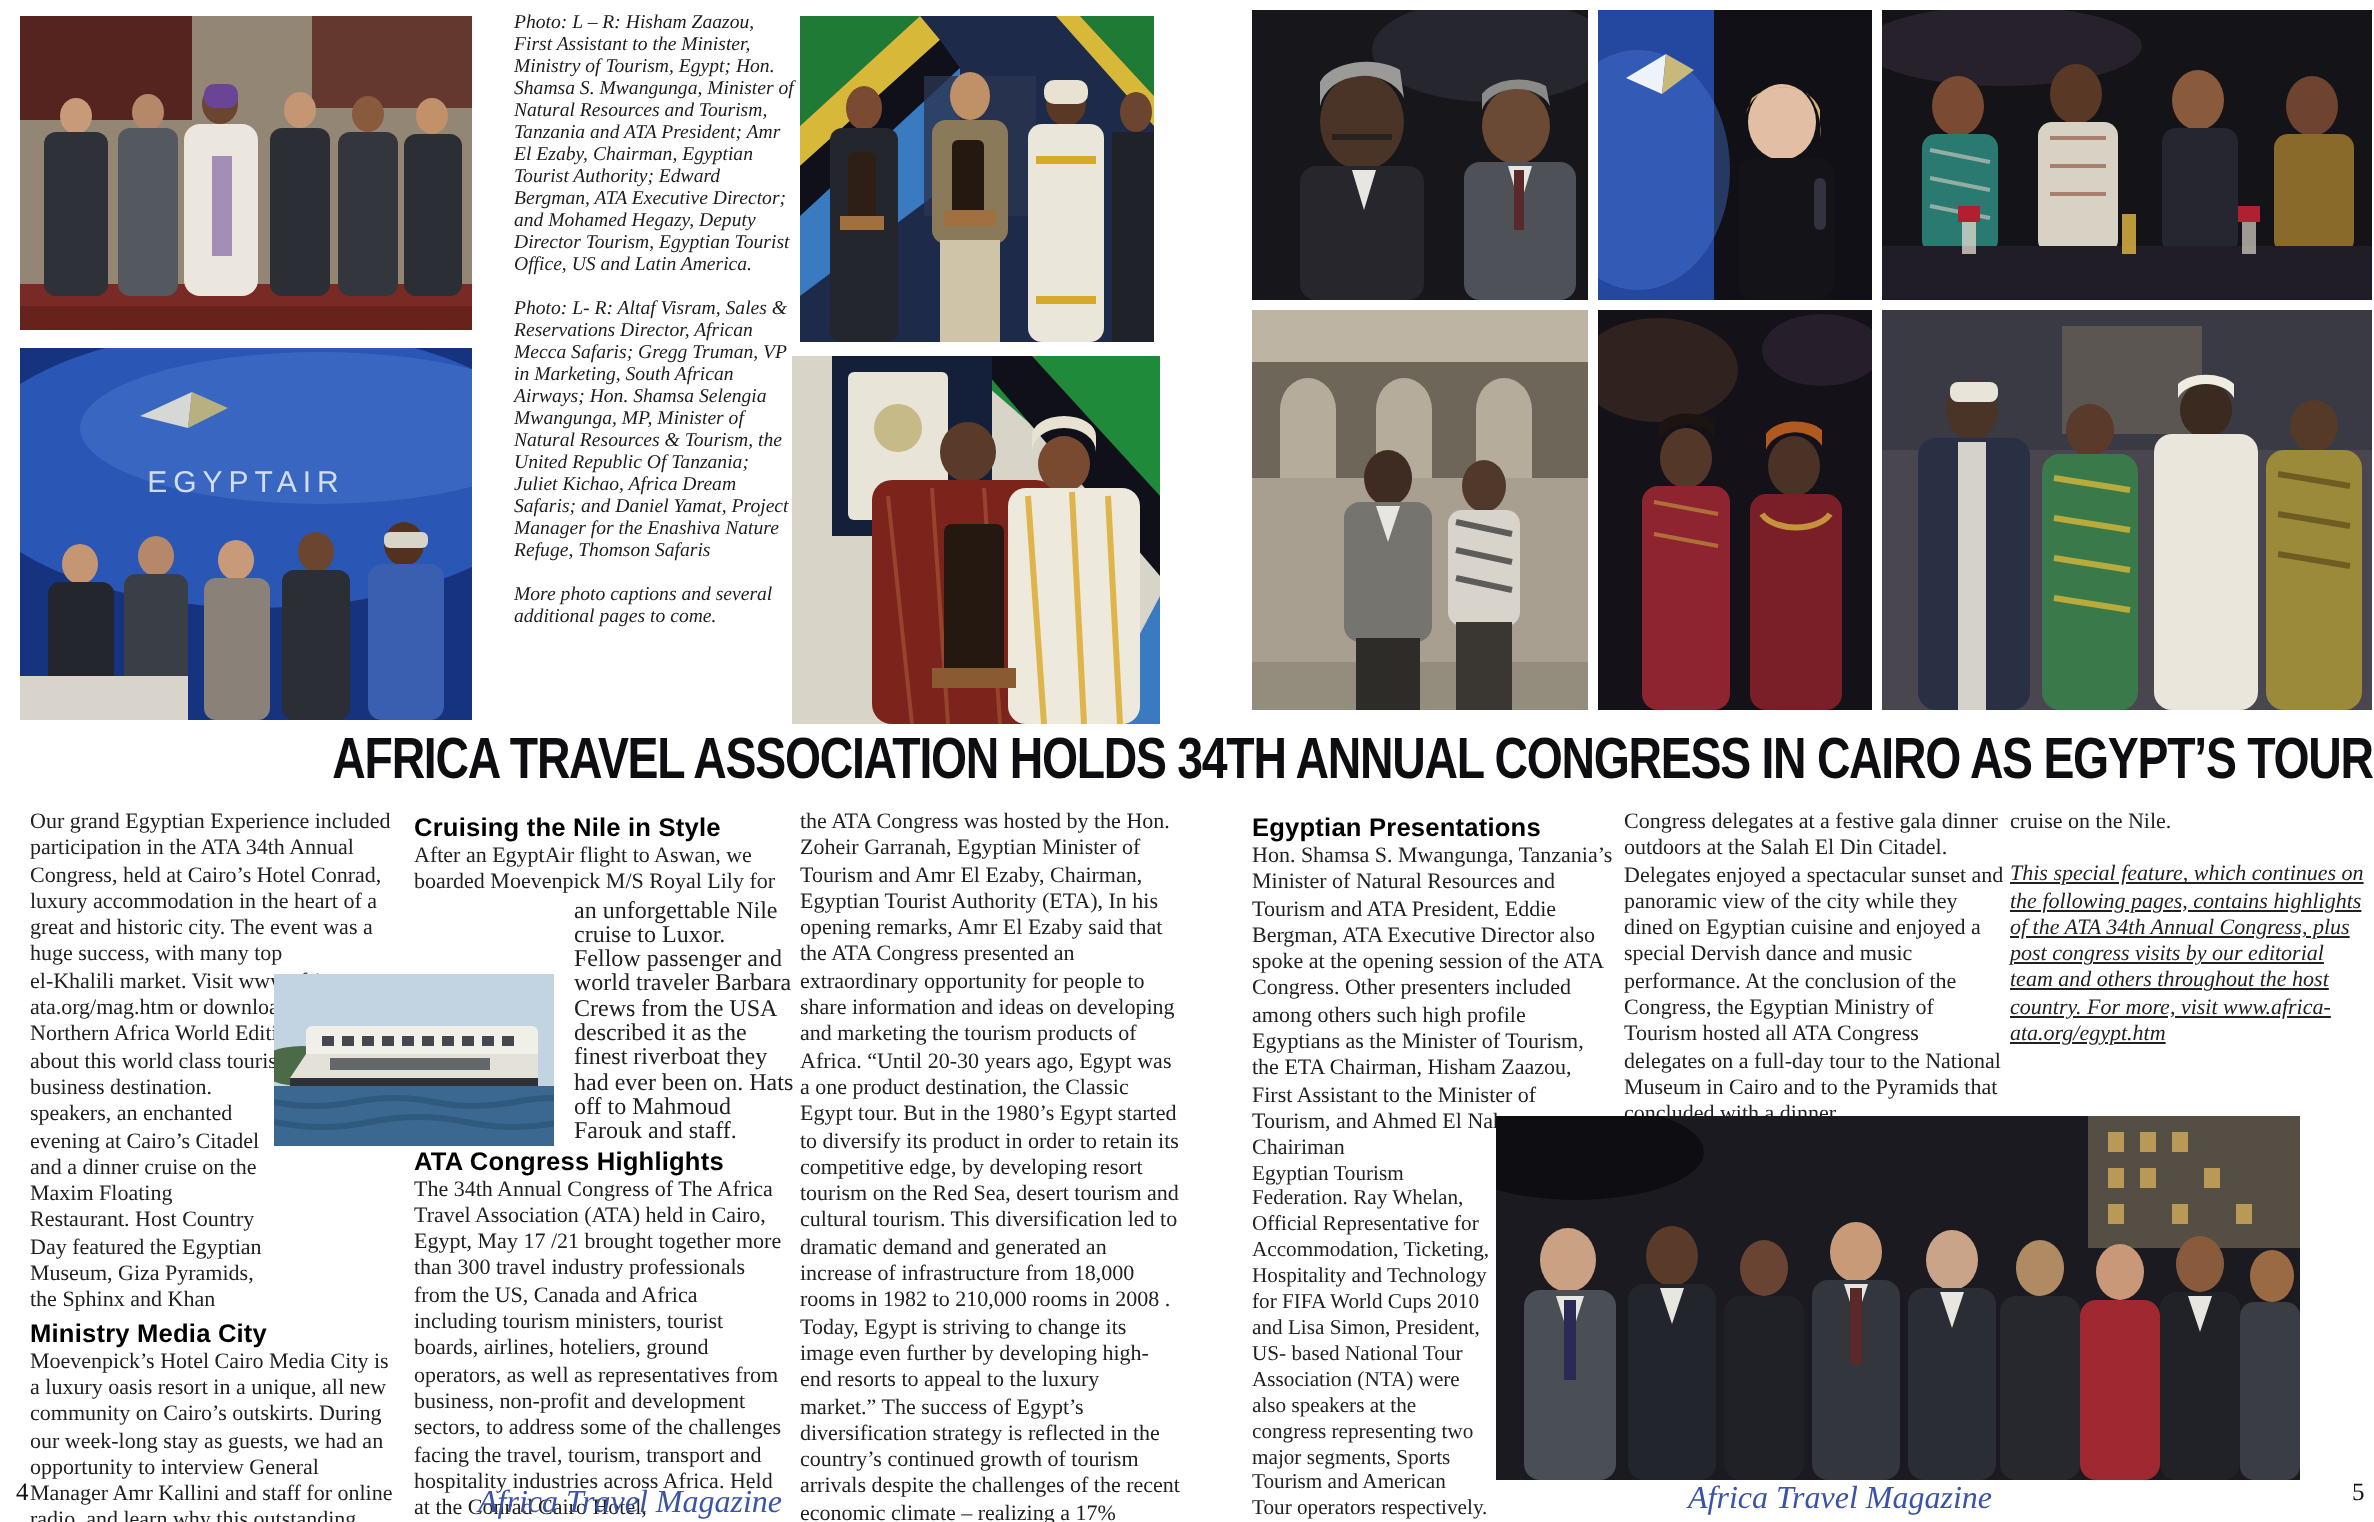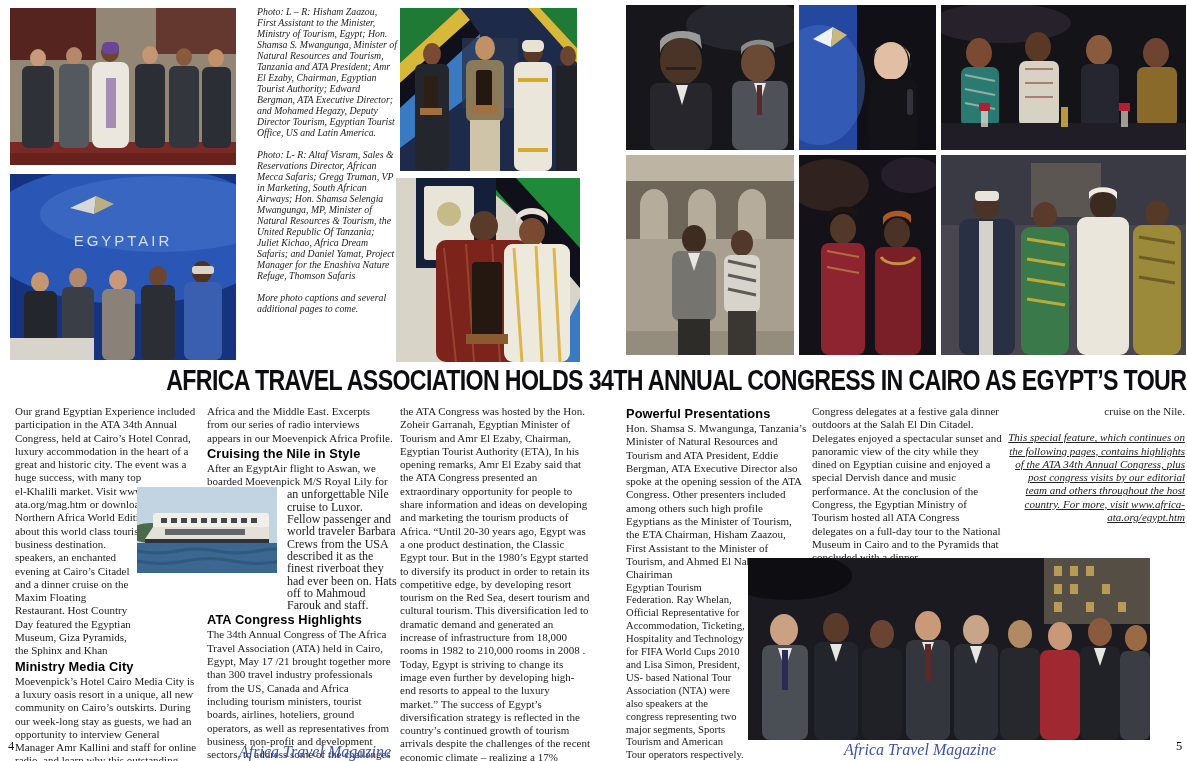--- a/index.html
+++ b/index.html
@@ -247,21 +247,20 @@
 
   <div class="col" style="left:15px;width:185px;">
     <p class="body-text">Our grand  Egyptian Experience included participation in the ATA 34th Annual Congress, held at Cairo’s Hotel Conrad, luxury accommodation in the heart of a great and historic city. The event was a  huge success, with many top</p>
     <p class="body-text">el-Khalili market. Visit www.africa-ata.org/mag.htm or download our Northern Africa World Edition for more about this world class tourism and business destination.</p>
     <p class="body-text narrow">speakers, an enchanted evening at Cairo’s Citadel and a dinner cruise on the Maxim Floating Restaurant. Host Country Day featured the Egyptian Museum, Giza Pyramids, the Sphinx and Khan</p>
     <h3 class="col-heading">Ministry Media City</h3>
     <p class="body-text">Moevenpick’s Hotel Cairo Media City is a luxury oasis resort in a unique, all new community on Cairo’s outskirts. During our week-long stay as guests, we had an opportunity to interview General Manager Amr Kallini and staff for online radio, and learn why this outstanding resort won awards as the Best Conference facility in</p>
   </div>
 
   <div class="col" style="left:207px;width:186px;">
-    <p class="body-text">Africa and the Middle East.  Excerpts from our series of radio interviews appears in our Moevenpick Africa Profile.</p>
     <h3 class="col-heading">Cruising the Nile in Style</h3>
     <p class="body-text">After an EgyptAir flight to Aswan, we boarded Moevenpick M/S Royal Lily for</p>
     <p class="body-text c2narrow">an unforgettable Nile cruise to Luxor. Fellow passenger and world traveler Barbara Crews from the USA described it as the finest riverboat they had ever been on. Hats off to Mahmoud Farouk and staff.</p>
     <h3 class="col-heading">ATA Congress Highlights</h3>
     <p class="body-text">The 34th Annual Congress of The Africa Travel Association (ATA) held in Cairo, Egypt, May 17 /21 brought together more than 300 travel industry professionals from the US, Canada and Africa including tourism ministers, tourist boards, airlines, hoteliers, ground operators,  as well as representatives from business, non-profit and development sectors, to address some of the challenges facing the travel, tourism, transport and hospitality industries across Africa. Held at the Conrad Cairo Hotel,</p>
   </div>
 
   <div class="photo" style="left:137px;top:487px;width:140px;height:86px;">
     <svg viewBox="0 0 140 86" preserveAspectRatio="none">
       <rect width="140" height="86" fill="#c2d4e2"></rect>
@@ -285,30 +284,30 @@
       <rect x="0" y="56" width="140" height="30" fill="#3a6890"></rect>
       <path d="M0 64 q20 4 40 0 t40 0 t40 0 t40 0 M0 74 q24 5 48 0 t48 0 t48 0" stroke="#2d5578" stroke-width="3" fill="none" opacity=".8"></path>
     </svg>
   </div>
 
   <div class="col" style="left:400px;width:190px;">
     <p class="body-text">the ATA Congress was hosted by the Hon. Zoheir Garranah, Egyptian Minister of Tourism and Amr El Ezaby, Chairman, Egyptian Tourist Authority (ETA), In his opening remarks, Amr El Ezaby said that the ATA Congress presented  an extraordinary opportunity for people to share information and ideas on developing and marketing the tourism products of Africa. “Until 20-30 years ago, Egypt was a one product destination, the Classic Egypt tour. But in the 1980’s Egypt started to diversify its product in order to retain its competitive edge, by developing resort tourism on the Red Sea, desert tourism and cultural tourism. This diversification led to dramatic demand and generated an increase of infrastructure from 18,000 rooms in 1982 to 210,000 rooms in 2008 . Today, Egypt is striving to change its image even further by developing high-end resorts to appeal to the luxury market.”   The success of Egypt’s diversification strategy is reflected in the country’s continued growth of  tourism arrivals despite the challenges of the recent economic climate – realizing a 17% growth worldwide in 2008.</p>
   </div>
 
   <div class="col" style="left:626px;width:182px;">
-    <h3 class="col-heading">Powerful Presentations</h3>
+    <h3 class="col-heading">Egyptian Presentations</h3>
     <p class="body-text">Hon. Shamsa S. Mwangunga, Tanzania’s Minister of Natural Resources and Tourism and ATA President, Eddie Bergman, ATA Executive Director also spoke at the opening session of the ATA Congress. Other presenters included among others such high profile Egyptians as the Minister of Tourism, the ETA Chairman, Hisham Zaazou, First Assistant to the Minister of Tourism,  and Ahmed El Nahas, Chairiman</p>
     <p class="body-text c4narrow">Egyptian Tourism Federation. Ray Whelan, Official Representative for Accommodation, Ticketing, Hospitality and Technology for FIFA World Cups 2010 and Lisa Simon, President, US- based National Tour Association (NTA) were also speakers at the congress representing two major segments, Sports Tourism and American Tour operators respectively. The Hon. Garranah  officially welcomed all the ATA</p>
   </div>
 
   <div class="col" style="left:812px;width:190px;">
     <p class="body-text">Congress delegates at a festive gala dinner outdoors at the Salah El Din Citadel. Delegates enjoyed a spectacular sunset and panoramic view of the city while they dined on Egyptian cuisine and enjoyed a special Dervish dance  and music performance. At the conclusion of the Congress, the Egyptian Ministry of Tourism hosted all ATA Congress delegates on a full-day tour to the National Museum in Cairo and to the Pyramids that concluded  with a dinner</p>
   </div>
 
-  <div class="col" style="left:1005px;width:180px;text-align:right;">
+  <div class="col" style="left:1005px;width:180px;">
     <p class="body-text">cruise on the Nile.</p>
     <p class="body-text italic-note">This special feature, which continues on the following pages,  contains highlights of the ATA 34th Annual Congress, plus post congress visits by our editorial team and others throughout the host country. For more, visit www.africa-ata.org/egypt.htm</p>
   </div>
 
   <div class="photo" style="left:748px;top:558px;width:402px;height:182px;">
     <svg viewBox="0 0 402 182" preserveAspectRatio="none">
       <rect width="402" height="182" fill="#1b1a20"></rect>
       <rect x="296" y="0" width="106" height="66" fill="#554e44"></rect>
       <g fill="#caa85a" opacity=".85">
         <rect x="306" y="8" width="8" height="10"></rect>

